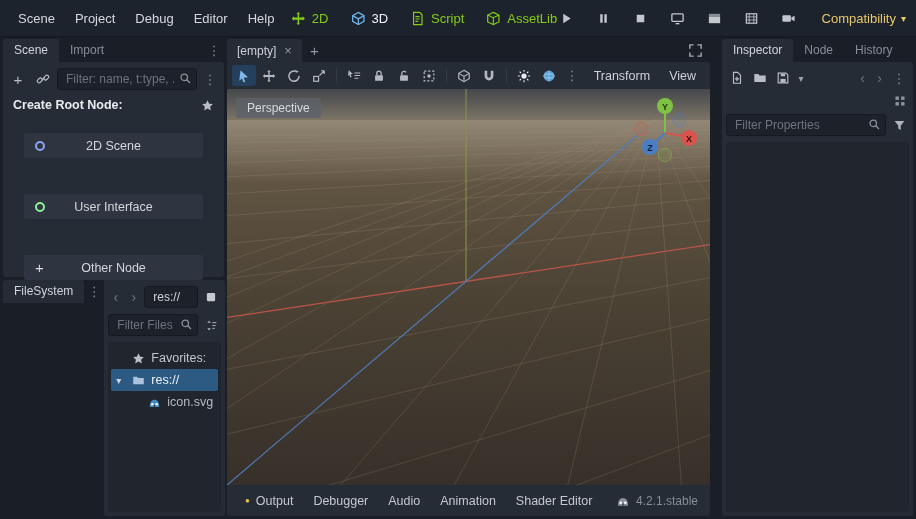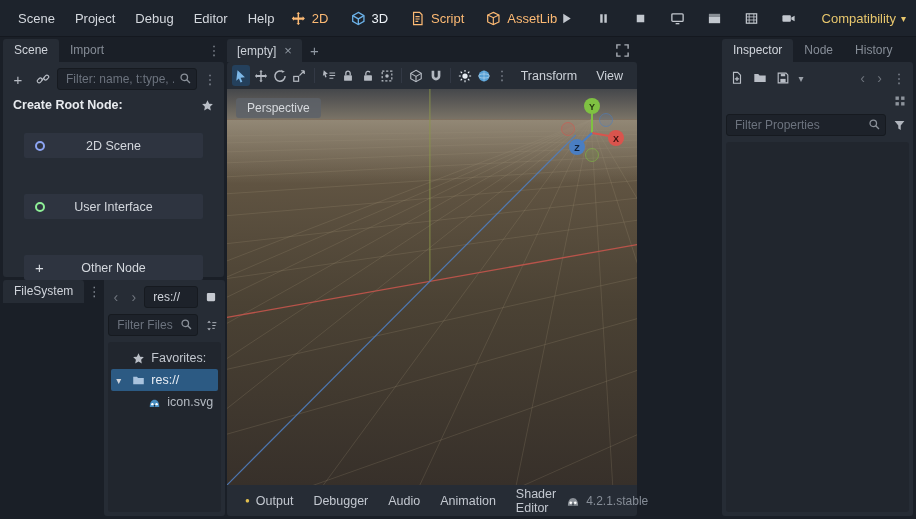--- a/index.html
+++ b/index.html
@@ -6,33 +6,33 @@
   html,body{margin:0;padding:0}
   body{width:916px;height:519px;background:#1a1f27;font-family:"Liberation Sans",sans-serif;
        color:#ccd1d9;overflow:hidden;position:relative;font-size:12.5px;-webkit-font-smoothing:antialiased}
   svg{display:block}
 
   
   .topbar{position:absolute;left:0;right:0;top:0;height:37px;background:#1d232c;display:flex;align-items:center;border-bottom:1px solid #14181f}
   .menus{display:flex;padding-left:8px}
   .menu-item{padding:5px 10px;border-radius:3px;color:#d4d8de;font-size:13px;cursor:default}
   .switcher{position:absolute;left:calc(50% - 34px);transform:translateX(-50%);display:flex;align-items:center;gap:4px}
-  .ws{display:flex;align-items:center;gap:6px;padding:4px 9px;border-radius:3px;color:#fdba74;font-size:13px}
+  .ws{display:flex;align-items:center;gap:6px;padding:4px 9px;border-radius:3px;color:#84cc16;font-size:13px}
   .ws svg{width:15px;height:15px}
   .ws.active{color:#eef3f8}
   .ic-3d{color:#6bb1e8}
   .runbar{position:absolute;right:5px;display:flex;align-items:center;gap:12px}
   .rbtn{width:25px;height:25px;display:flex;align-items:center;justify-content:center;border-radius:3px;color:#c2c7ce}
   .rbtn svg{width:15px;height:15px}
   .renderer{display:flex;align-items:center;gap:5px;color:#e8c76d;font-size:13px;padding:0 5px 0 9px}
   .renderer .caret{font-size:10px}
 
   
   .left-dock{position:absolute;left:3px;top:39px;width:221px;bottom:3px}
-  .center-col{position:absolute;left:227px;top:39px;width:410px;bottom:3px}
+  .center-col{position:absolute;left:227px;top:39px;width:483px;bottom:3px}
   .right-dock{position:absolute;right:3px;top:39px;width:191px;bottom:3px}
 
   .tabstrip{display:flex;height:23px;align-items:flex-end}
   .dtab{height:23px;line-height:23px;padding:0 11px;font-size:12px;color:#868d97;border-radius:3px 3px 0 0;cursor:default}
   .dtab.active{background:#262c35;color:#d0d4db}
   .strip-fill{flex:1}
   .strip-btn{width:20px;text-align:center;color:#868d97;font-size:13px;line-height:23px}
 
   .panel-body{flex:1;background:#262c35;border-radius:0 3px 3px 3px;padding:4px;display:flex;flex-direction:column;gap:2px;min-height:0}
 

